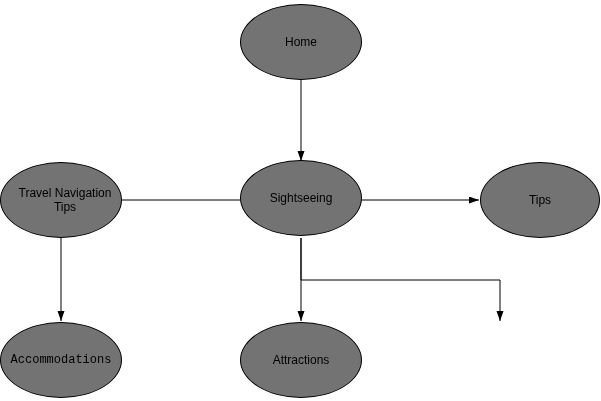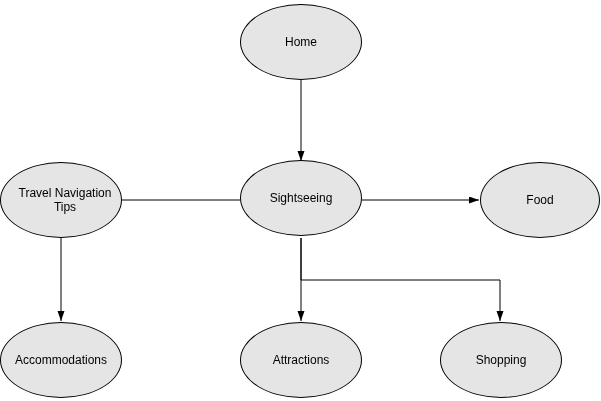--- a/index.html
+++ b/index.html
@@ -20,39 +20,39 @@
     left: 0;
     top: 0;
     width: 601px;
     height: 401px;
   }
   .node {
     position: absolute;
     box-sizing: border-box;
     border: 1px solid #000000;
     border-radius: 50%;
-    background: #e5e5e5;
+    background: #737373;
     display: flex;
     align-items: center;
     justify-content: center;
     text-align: center;
   }
   .node .label {
     display: block;
     max-width: 112px;
     font-size: 12px;
     line-height: 1.2;
     color: #000000;
   }
   
   #node-home           { left: 240px; top: 4px;   width: 122px; height: 76px; }
   #node-travel         { left: 0px;   top: 162px; width: 122px; height: 76px; justify-content: flex-end; }
   #node-sightseeing    { left: 240px; top: 160px; width: 122px; height: 76px; }
   #node-food           { left: 480px; top: 162px; width: 120px; height: 76px; }
-  #node-accommodations { left: 0px;   top: 322px; width: 122px; height: 76px; }
+  #node-accommodations { left: 0px;   top: 322px; width: 122px; height: 76px; font-family: Liberation Mono, monospace; }
   #node-attractions    { left: 240px; top: 322px; width: 122px; height: 76px; }
   #node-shopping       { left: 440px; top: 322px; width: 122px; height: 76px; }
 
   .edge {
     fill: none;
     stroke: #000000;
     stroke-width: 1;
   }
 </style>
 </head>
@@ -86,28 +86,25 @@
 
   <div class="node" id="node-travel">
     <span class="label">Travel Navigation Tips</span>
   </div>
 
   <div class="node" id="node-sightseeing">
     <span class="label">Sightseeing</span>
   </div>
 
   <div class="node" id="node-food">
-    <span class="label">Food</span>
+    <span class="label">Tips</span>
   </div>
 
   <div class="node" id="node-accommodations">
     <span class="label">Accommodations</span>
   </div>
 
   <div class="node" id="node-attractions">
     <span class="label">Attractions</span>
   </div>
 
-  <div class="node" id="node-shopping">
-    <span class="label">Shopping</span>
-  </div>
 
 </div>
 
 </body></html>

